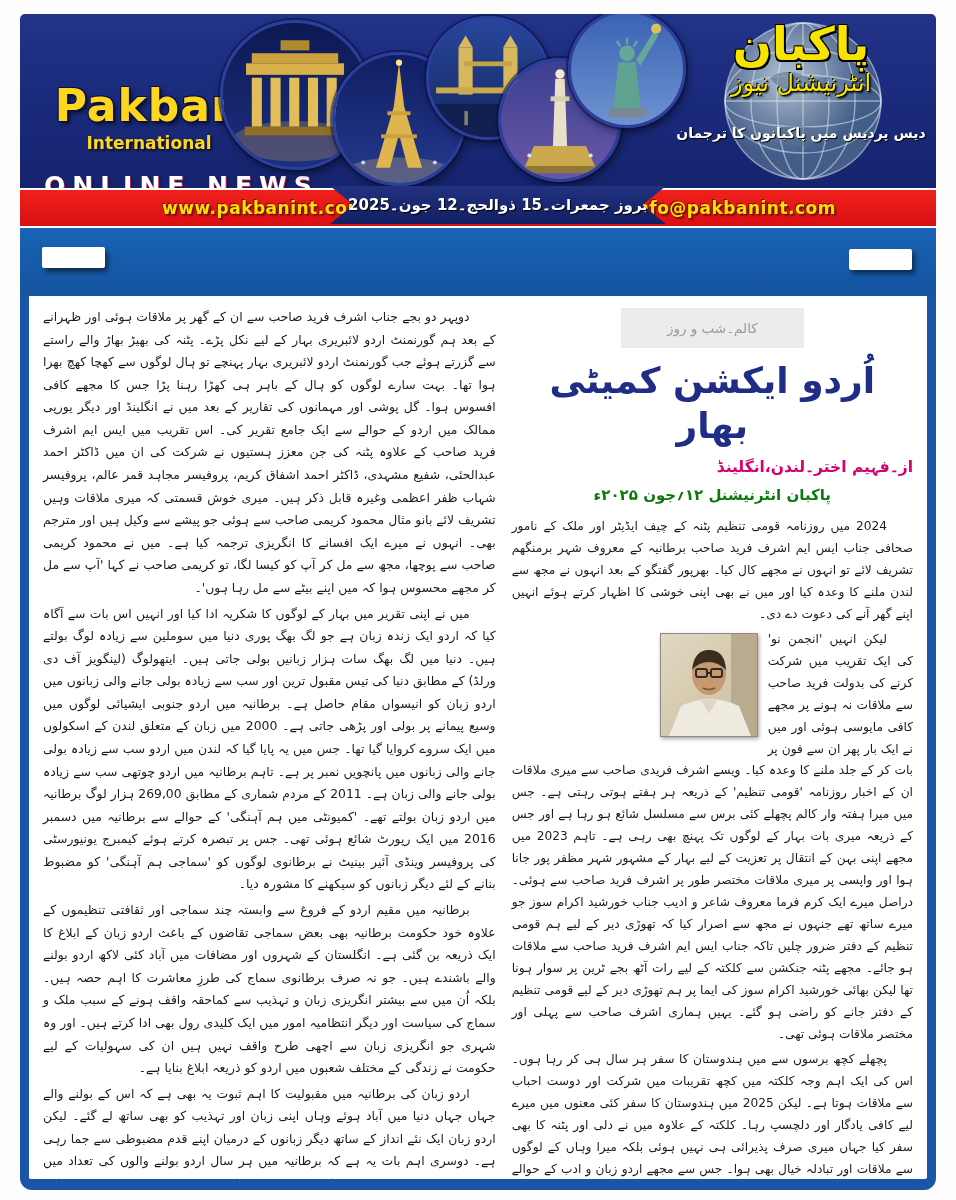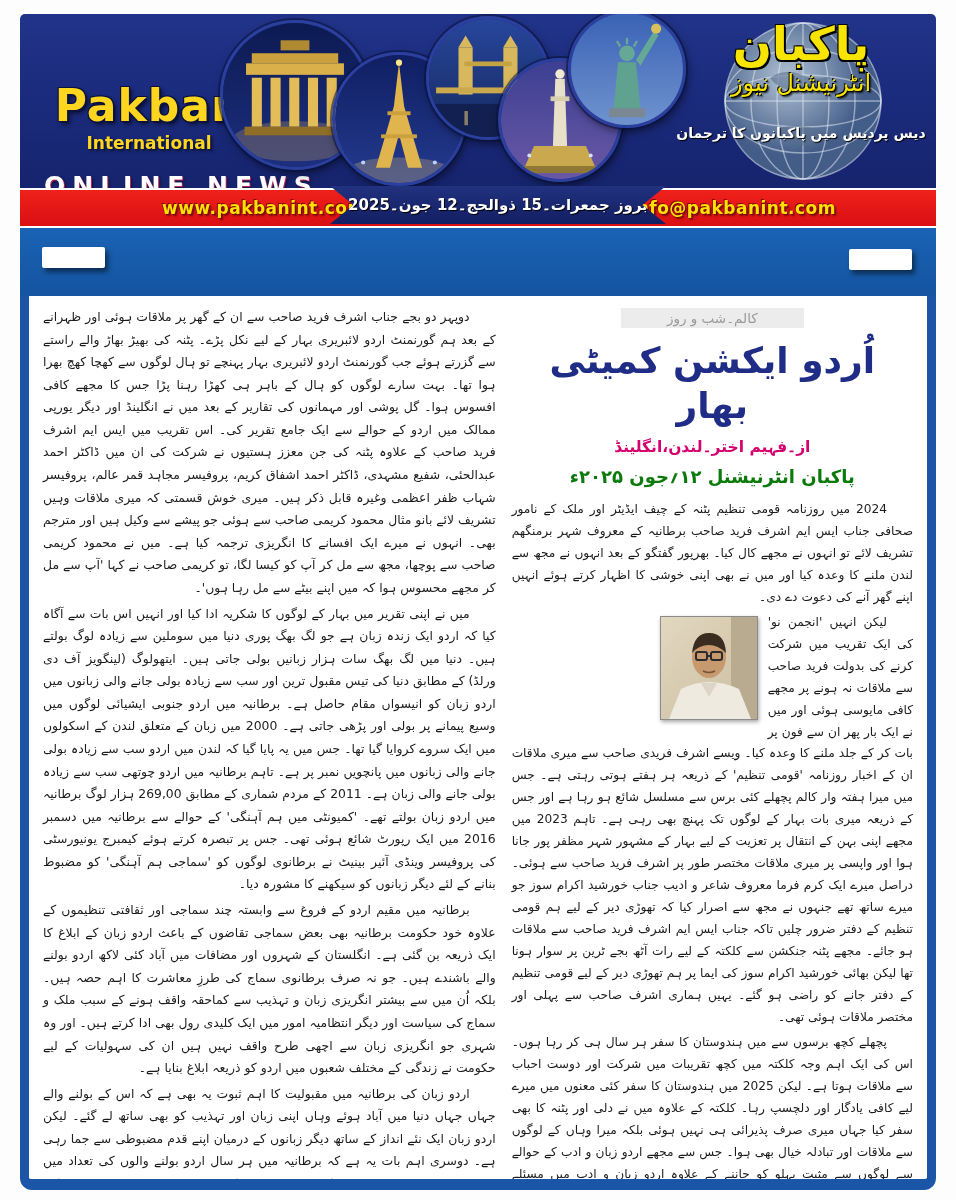--- a/index.html
+++ b/index.html
@@ -88,28 +88,28 @@
     border-radius:0 0 12px 12px;
     padding:10px 14px 6px 14px;overflow:hidden;
   }
   .cols{display:flex;direction:rtl;gap:16px;height:100%;}
   .col{direction:rtl;}
   .col-right{width:47%;}
   .col-left{width:53%;}
   .category-wrap{text-align:center;margin-top:2px;}
   .category{
     display:inline-block;background:#ececec;color:#9a9a9a;font-size:13.5px;
-    padding:2px 46px;letter-spacing:1px;
+    padding:12px 46px;letter-spacing:1px;
   }
   .headline{
     text-align:center;color:#1f2d86;font-weight:bold;font-size:36px;line-height:1.25;
     margin:10px 0 6px 0;
   }
-  .byline{text-align:center;color:#d6006e;font-weight:bold;font-size:15.5px;margin:10px 0;}
-  .dateline{text-align:center;color:#0b7a0b;font-weight:bold;font-size:18px;margin:4px 0 12px 0;}
+  .byline{text-align:right;color:#d6006e;font-weight:bold;font-size:15.5px;margin:10px 0;}
+  .dateline{text-align:center;color:#0b7a0b;font-weight:bold;font-size:15px;margin:4px 0 12px 0;}
   .para{
     margin:0 0 3px 0;text-align:justify;direction:rtl;
     font-size:12.4px;line-height:1.82;color:#1c1c1c;text-indent:26px;
   }
   .col-right .para{font-size:12.2px;line-height:1.8;}
   .p-wrap{overflow:visible;}
   .author-photo{
     float:left;width:96px;height:102px;margin:4px 10px 4px 148px;
     border:1px solid #8b8b8b;box-shadow:1px 2px 4px rgba(0,0,0,.35);
     display:block;

